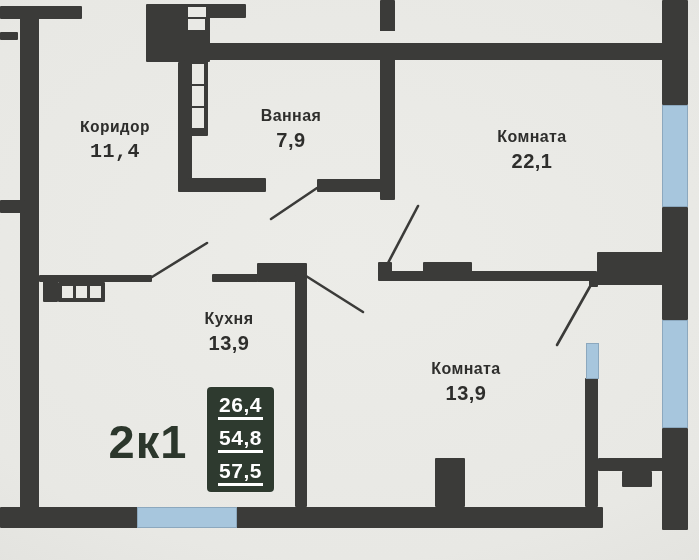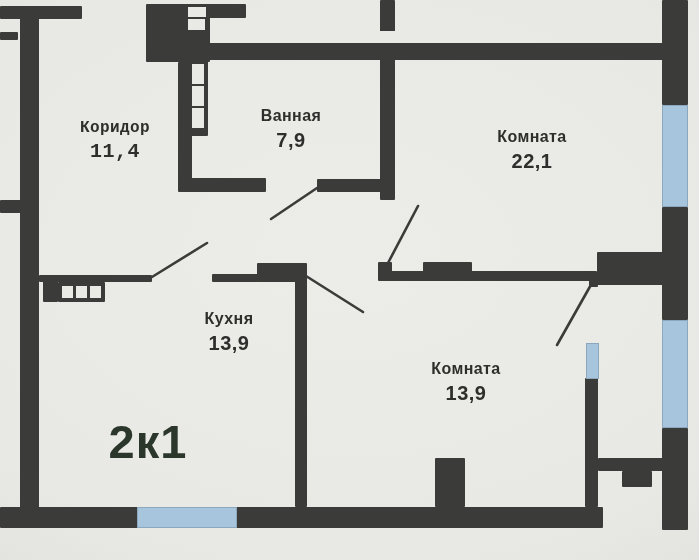--- a/index.html
+++ b/index.html
@@ -128,14 +128,19 @@
   <div class="room-label" style="left:229px;top:332px;">
     <span class="room-name">Кухня</span>
     <span class="room-area">13,9</span>
   </div>
   <div class="room-label" style="left:466px;top:382px;">
     <span class="room-name">Комната</span>
     <span class="room-area">13,9</span>
   </div>
 
   <div class="unit-type" style="left:148px;top:441px;">2к1</div>
+  <div class="area-badge">
+    <span class="badge-row">26,4</span>
+    <span class="badge-row">54,8</span>
+    <span class="badge-row">57,5</span>
+  </div>
 
 </div>
 
 </body></html>

